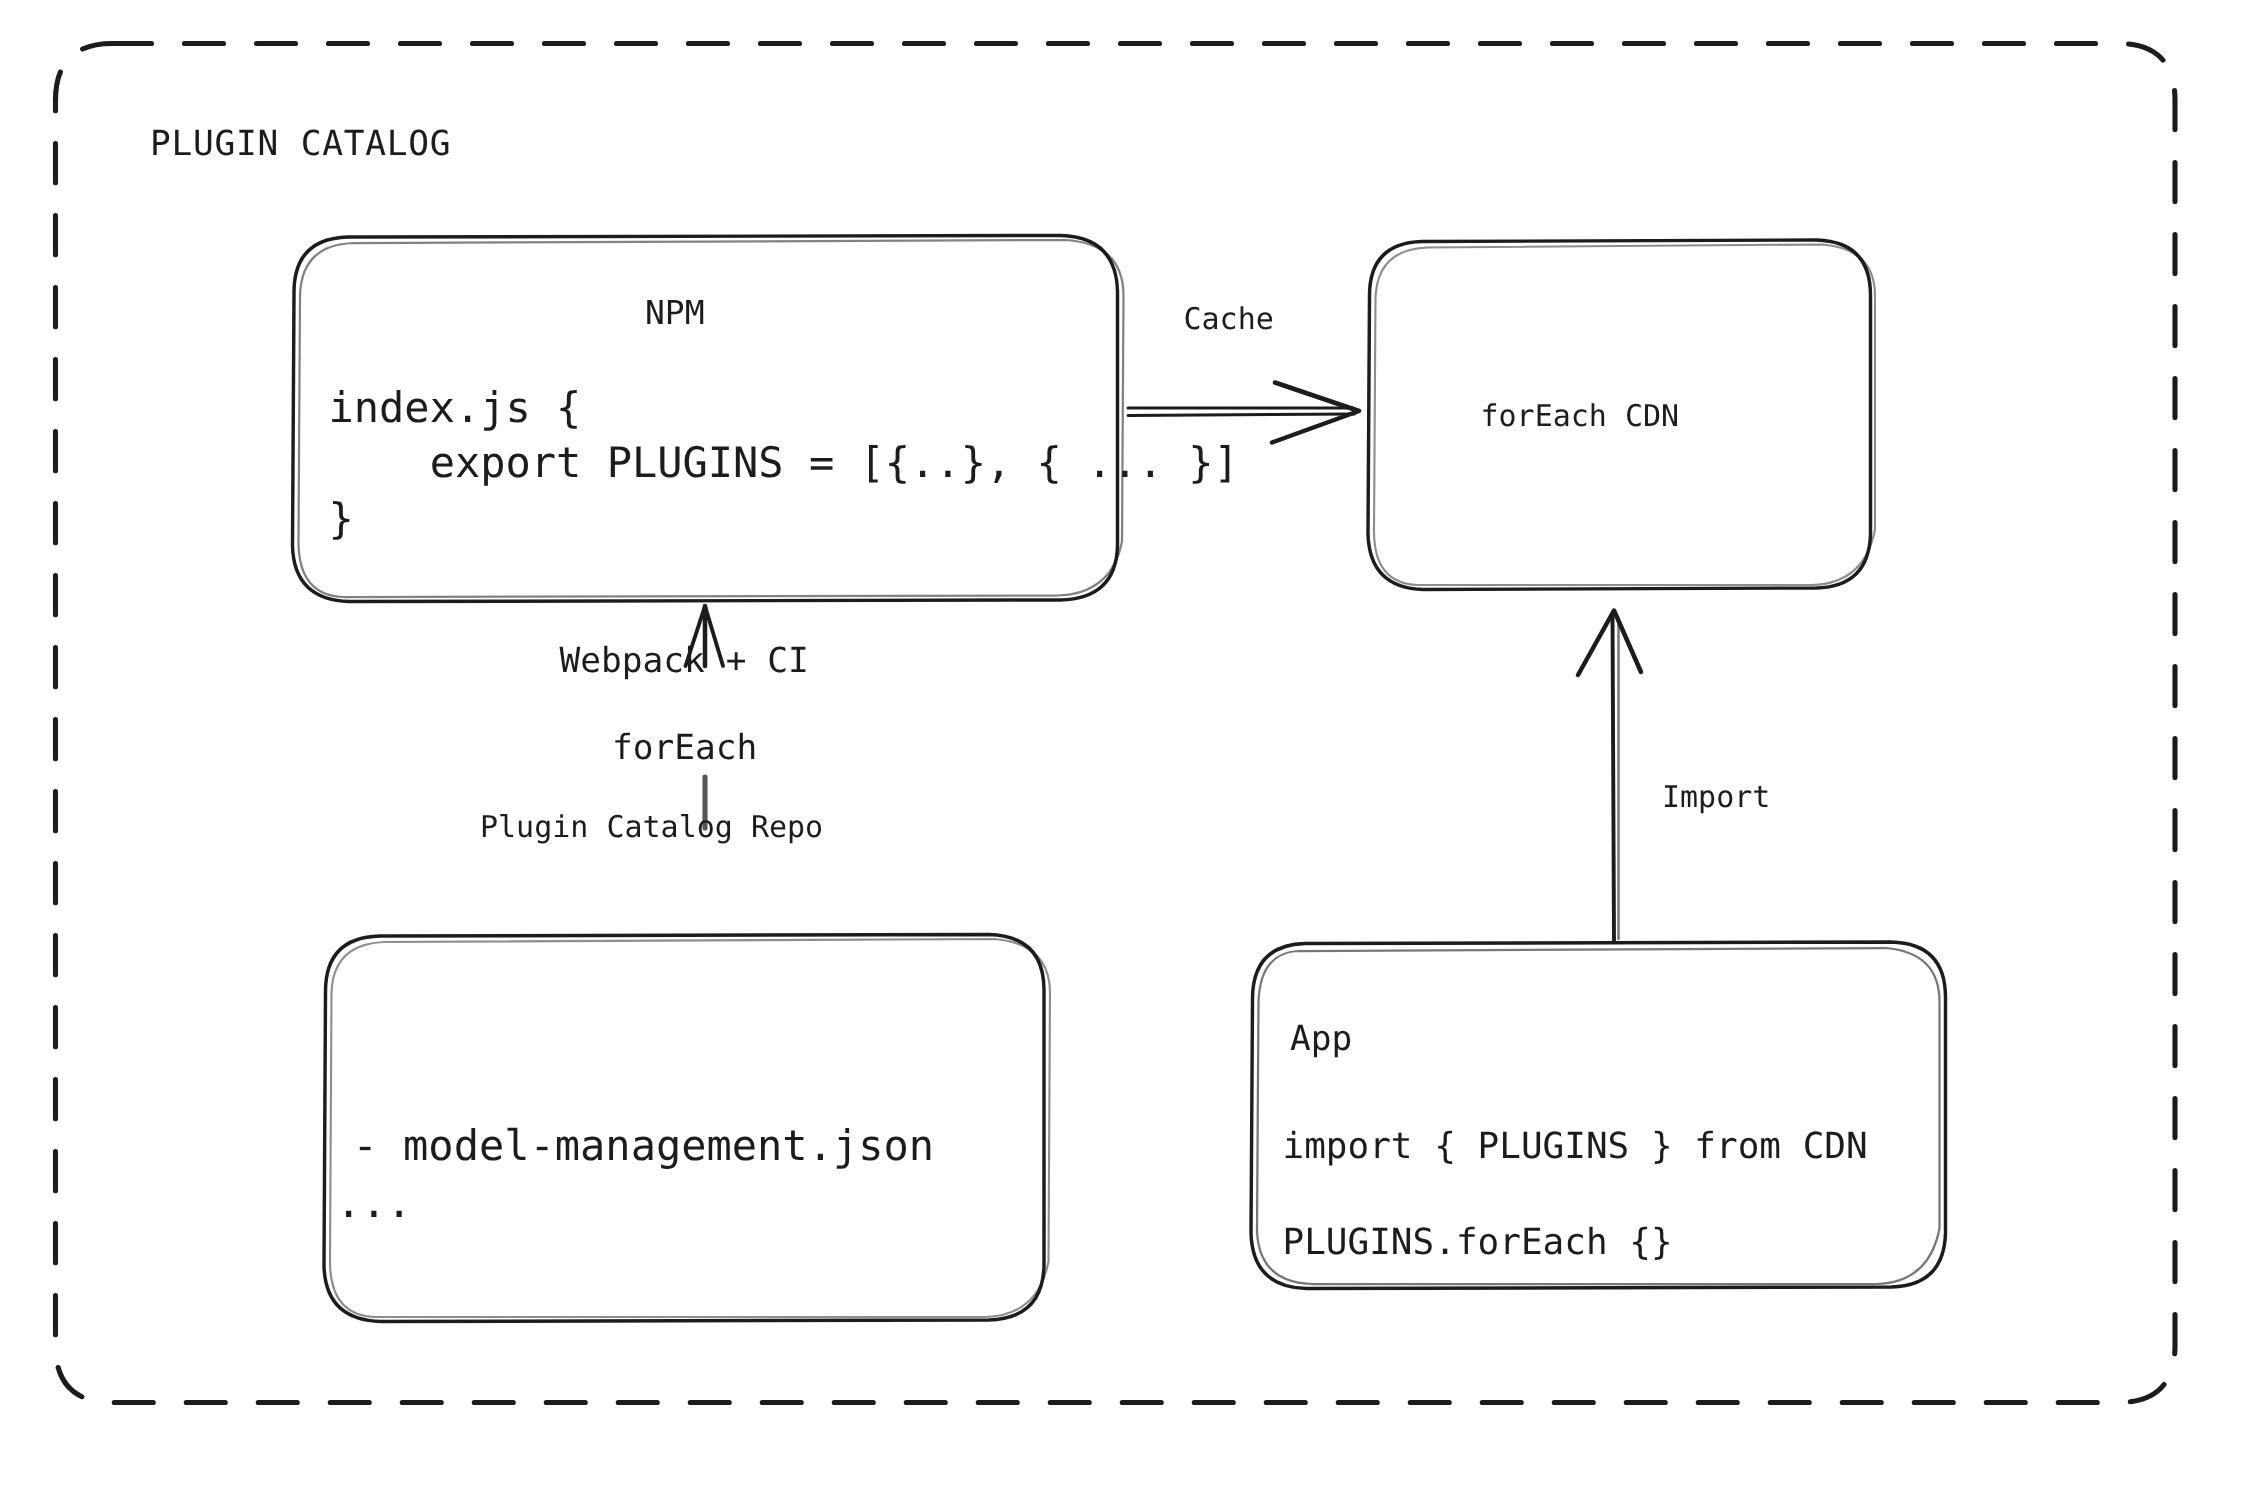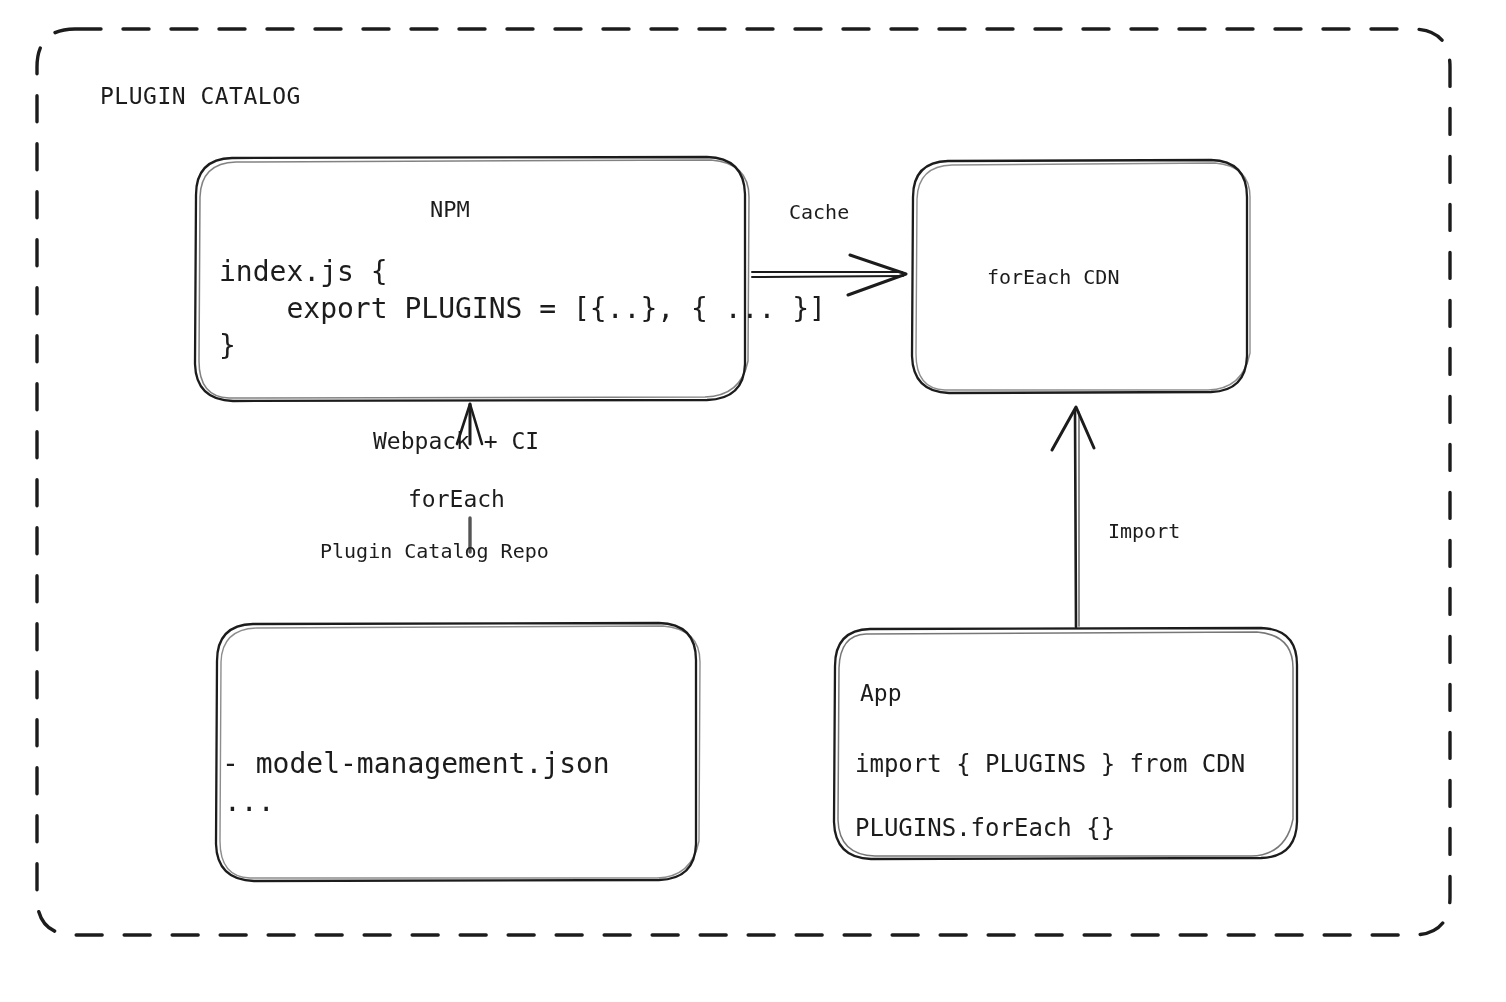--- a/index.html
+++ b/index.html
@@ -121,20 +121,20 @@
   <div class="lbl t-cap" style="left:987px; top:267px;">forEach CDN</div>
 
   <div class="lbl t-cap" style="left:789px; top:202px;">Cache</div>
 
   <div class="lbl t-edge" style="left:373px; top:425px;">Webpack + CI</div>
   <div class="lbl t-edge" style="left:408px; top:483px;">forEach</div>
 
   <div class="lbl t-cap" style="left:1108px; top:521px;">Import</div>
 
   <div class="lbl t-cap" style="left:288px; top:541px;margin-left:32px;">Plugin Catalog Repo</div>
-  <div class="lbl t-code" style="left:222px; top:745px;">- model-management.json</div>
+  <div class="lbl t-code" style="left:222px; top:745px;padding-left:13px;">- model-management.json</div>
   <div class="lbl t-code" style="left:224px; top:783px;">...</div>
 
   <div class="lbl t-applabel" style="left:860px; top:682px;">App</div>
   <div class="lbl t-appcode" style="left:855px; top:739px;">import { PLUGINS } from CDN</div>
   <div class="lbl t-appcode" style="left:855px; top:803px;">PLUGINS.forEach {}</div>
 
 </div>
 
 </body></html>

